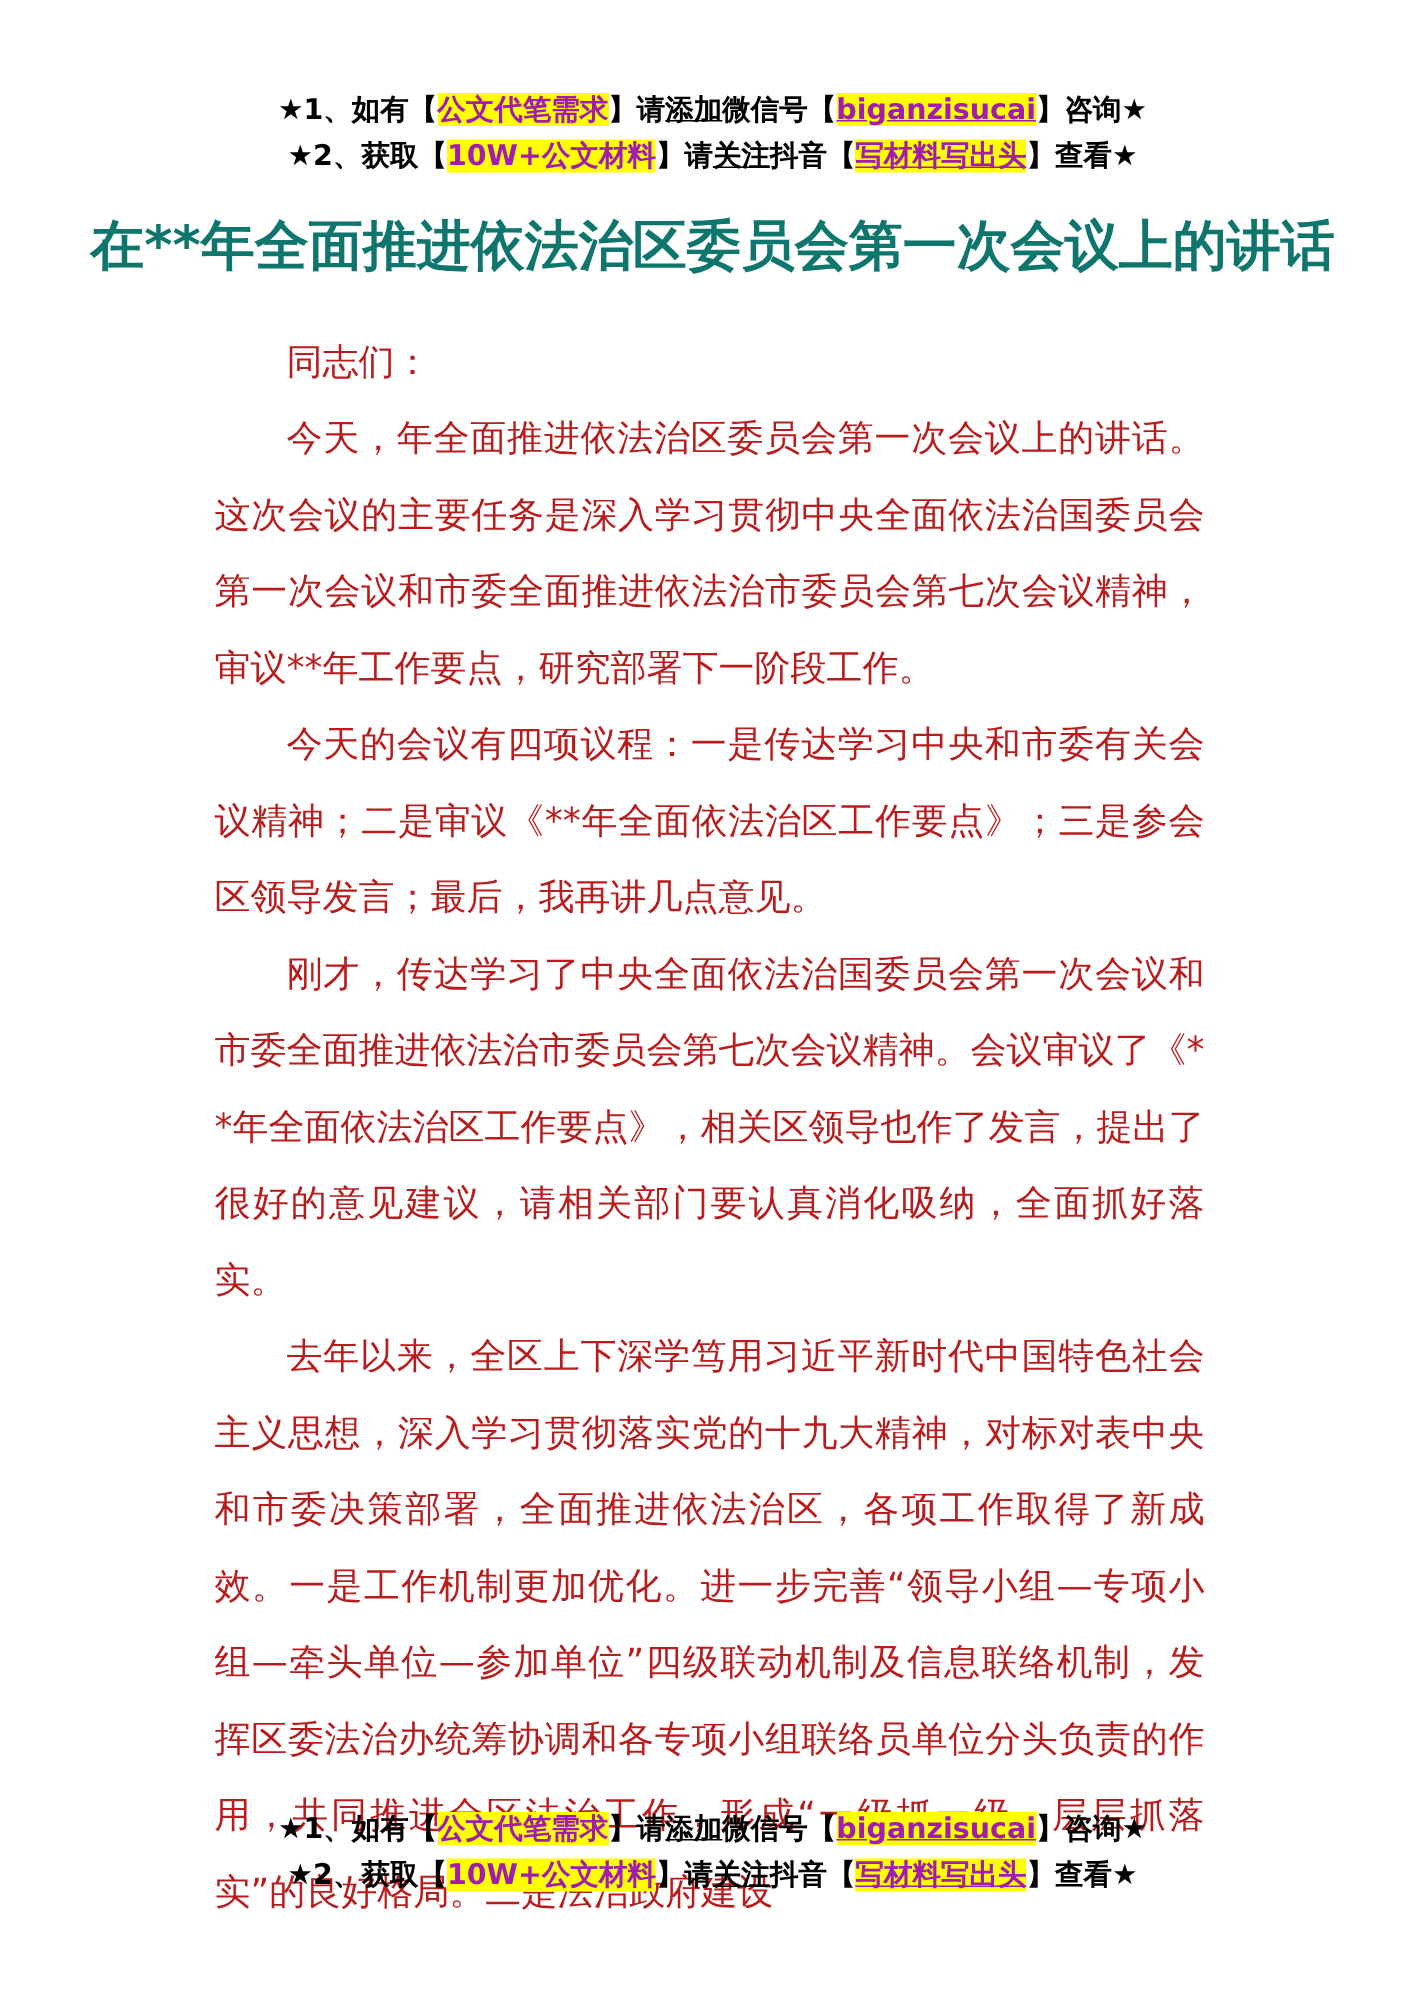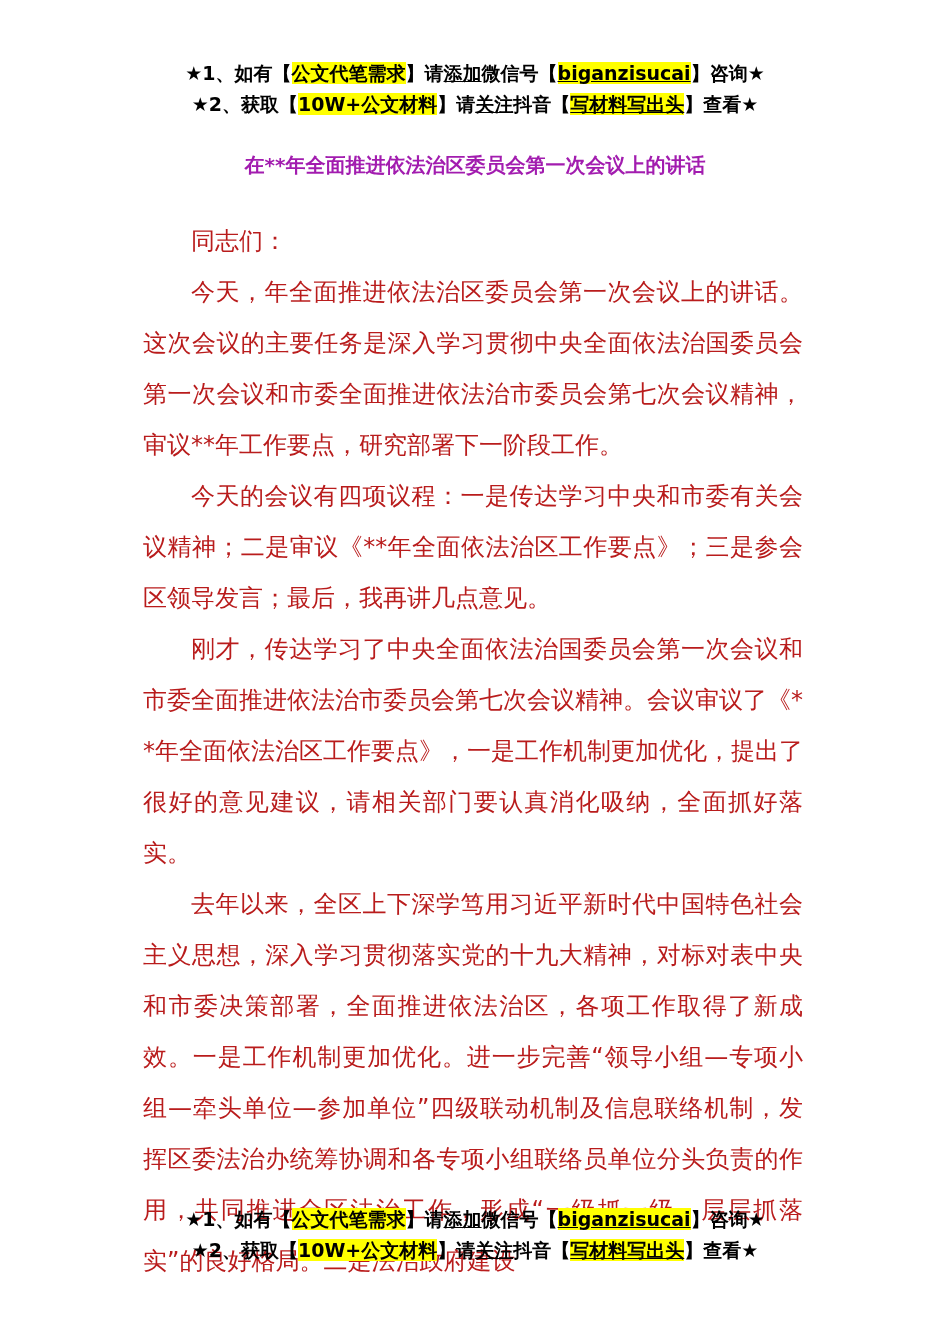--- a/index.html
+++ b/index.html
@@ -14,28 +14,28 @@
   .promo{
     position:absolute;left:0;width:950px;
     text-align:center;
     font-size:19px;font-weight:bold;
     line-height:31px;
     color:#000;
     white-space:nowrap;
   }
   .promo-header{top:58px;}
   .promo-footer{top:1204px;}
-  .hl{background:#ffff00;color:#000000;}
+  .hl{background:#ffff00;color:#a21caf;}
   .ul{text-decoration:underline;}
   .title{
     position:absolute;top:144px;left:0;
     width:950px;margin:0;
     text-align:center;
-    font-size:20px;font-weight:bold;line-height:42px;
-    color:#a21caf;
+    font-size:36px;font-weight:bold;line-height:42px;
+    color:#0f766e;
   }
   .doc-body{
     position:absolute;top:216px;left:143px;
     width:660px;
     font-size:24px;line-height:51px;
     text-align:justify;
     color:#b91c1c;
   }
   .doc-body p{margin:0;text-indent:2em;word-break:break-all;}
 </style>
@@ -52,21 +52,21 @@
       <span>★2、获取【</span><span class="hl">10W+公文材料</span><span>】请</span><span class="ul">关注</span><span>抖音【</span><span class="hl ul">写材料写出头</span><span>】查看★</span>
     </div>
   </div>
 
   <h1 class="title">在**年全面推进依法治区委员会第一次会议上的讲话</h1>
 
   <div class="doc-body">
     <p>同志们：</p>
     <p>今天，年全面推进依法治区委员会第一次会议上的讲话。这次会议的主要任务是深入学习贯彻中央全面依法治国委员会第一次会议和市委全面推进依法治市委员会第七次会议精神，审议**年工作要点，研究部署下一阶段工作。</p>
     <p>今天的会议有四项议程：一是传达学习中央和市委有关会议精神；二是审议《**年全面依法治区工作要点》；三是参会区领导发言；最后，我再讲几点意见。</p>
-    <p>刚才，传达学习了中央全面依法治国委员会第一次会议和市委全面推进依法治市委员会第七次会议精神。会议审议了《**年全面依法治区工作要点》，一是工作机制更加优化，提出了很好的意见建议，请相关部门要认真消化吸纳，全面抓好落实。</p>
+    <p>刚才，传达学习了中央全面依法治国委员会第一次会议和市委全面推进依法治市委员会第七次会议精神。会议审议了《**年全面依法治区工作要点》，相关区领导也作了发言，提出了很好的意见建议，请相关部门要认真消化吸纳，全面抓好落实。</p>
     <p>去年以来，全区上下深学笃用习近平新时代中国特色社会主义思想，深入学习贯彻落实党的十九大精神，对标对表中央和市委决策部署，全面推进依法治区，各项工作取得了新成效。一是工作机制更加优化。进一步完善“领导小组—专项小组—牵头单位—参加单位”四级联动机制及信息联络机制，发挥区委法治办统筹协调和各专项小组联络员单位分头负责的作用，共同推进全区法治工作，形成“一级抓一级、层层抓落实”的良好格局。二是法治政府建设</p>
   </div>
 
   <div class="promo promo-footer">
     <div>
       <span>★1、如有【</span><span class="hl">公文代笔需求</span><span>】请</span><span class="ul">添加</span><span>微信号【</span><span class="hl ul">biganzisucai</span><span>】咨询★</span>
     </div>
     <div>
       <span>★2、获取【</span><span class="hl">10W+公文材料</span><span>】请</span><span class="ul">关注</span><span>抖音【</span><span class="hl ul">写材料写出头</span><span>】查看★</span>
     </div>

